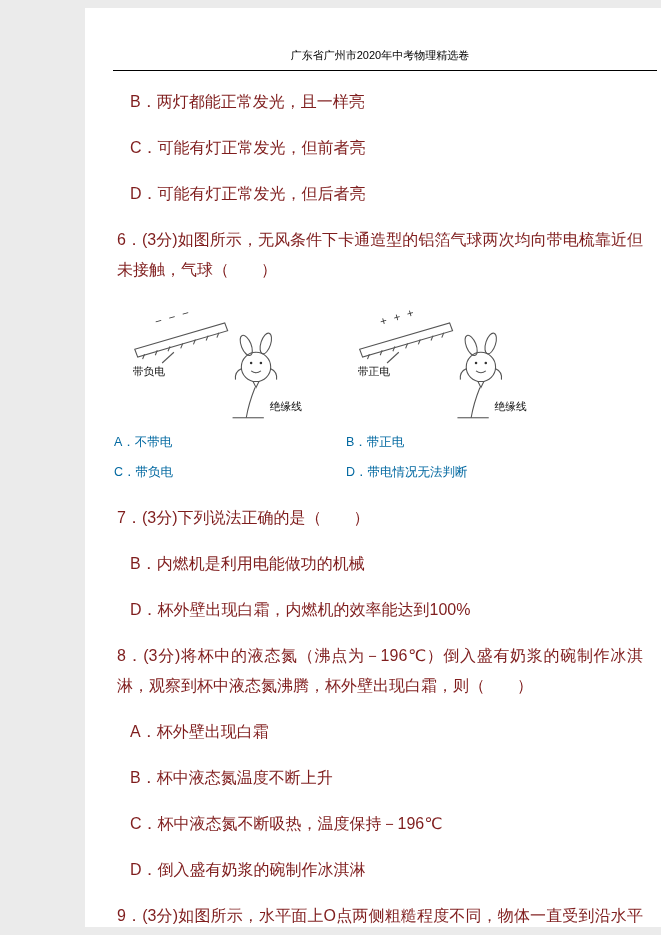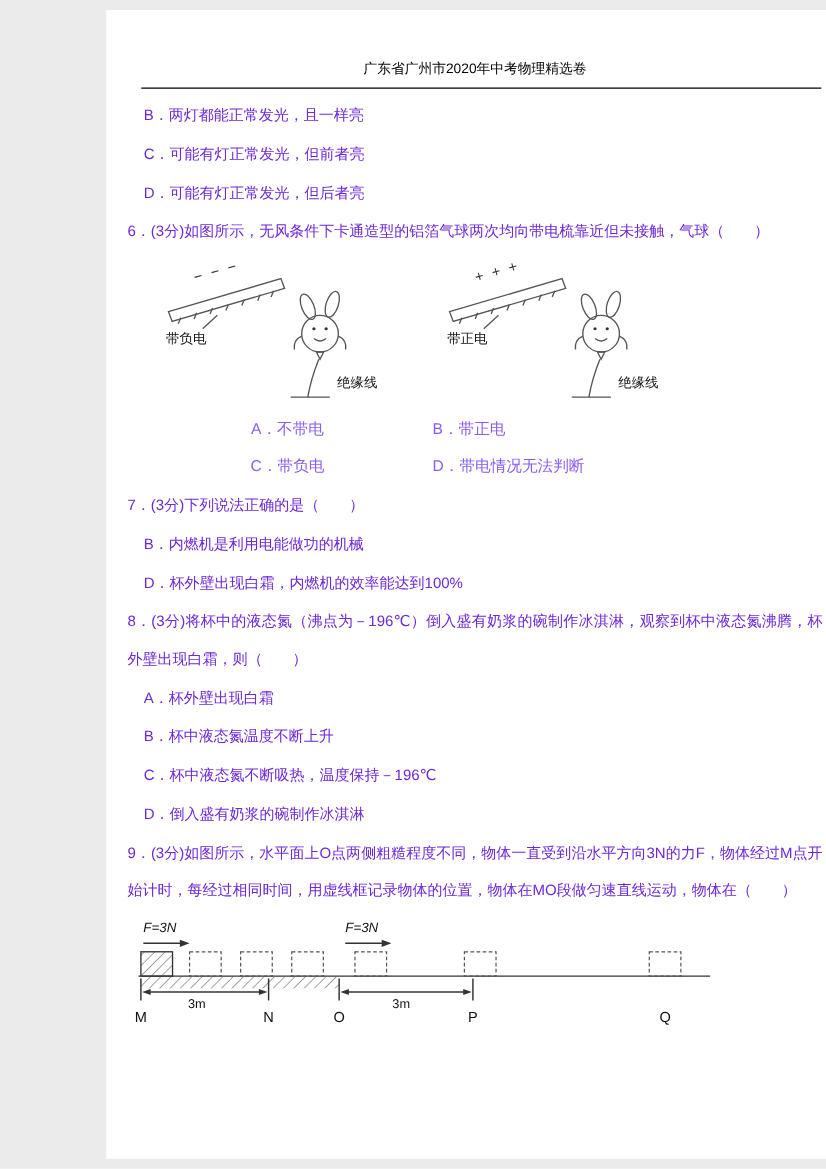--- a/index.html
+++ b/index.html
@@ -17,25 +17,25 @@
     box-sizing:border-box;
   }
   .hdr {
     text-align:center;
     font-size:11px; line-height:14px; color:#000;
   }
   .rule {
     border:none; border-top:1.5px solid #000;
     margin:8px 2px 6px 12px;
   }
-  p.line { margin:1px; font-size:12px; line-height:30px; color:#6d28d9; }
+  p.line { margin:16px; font-size:16px; line-height:30px; color:#7f1d1d; }
   .stem { text-align:justify; }
   .opt { padding-left:13px; }
   .optrow { display:flex; padding-left:13px; margin:0; }
-  .optrow .cell { width:232px; font-size:12.5px; line-height:30px; color:#8b5cf6;text-align:center; }
+  .optrow .cell { width:232px; font-size:12.5px; line-height:30px; color:#0369a1; }
   .optrow .cell:last-child { width:auto; }
   .fig6 { margin:2px 0 0 24px; }
   .fig9 { margin:4px 0 0 2px; }
   svg text { font-family:"Liberation Sans","DejaVu Sans",sans-serif; fill:#111; }
   .stroke { stroke:#555; stroke-width:1.1; fill:none; }
   .comb  { fill:#ffffff; stroke:#555; stroke-width:1.1; }
   .dash  { fill:none; stroke:#555; stroke-width:1; stroke-dasharray:3 2; }
   .solid { stroke:#333; stroke-width:1.2; fill:none; }
   .signs { font-size:12px; letter-spacing:2px; fill:#333; }
   .lbl   { font-size:11px; }

